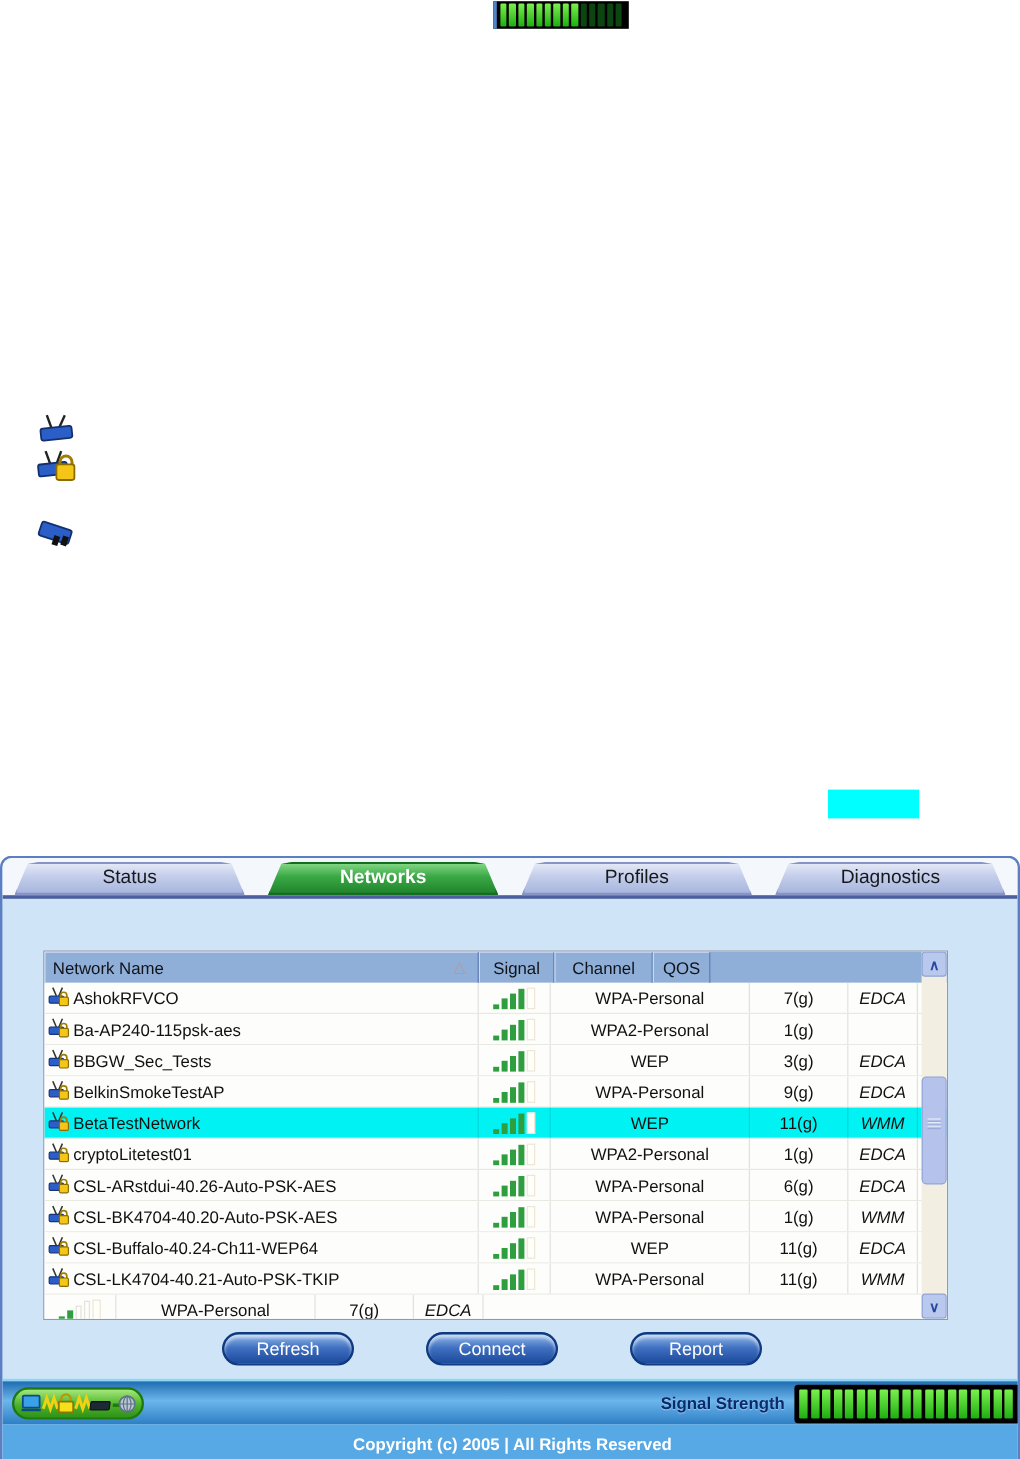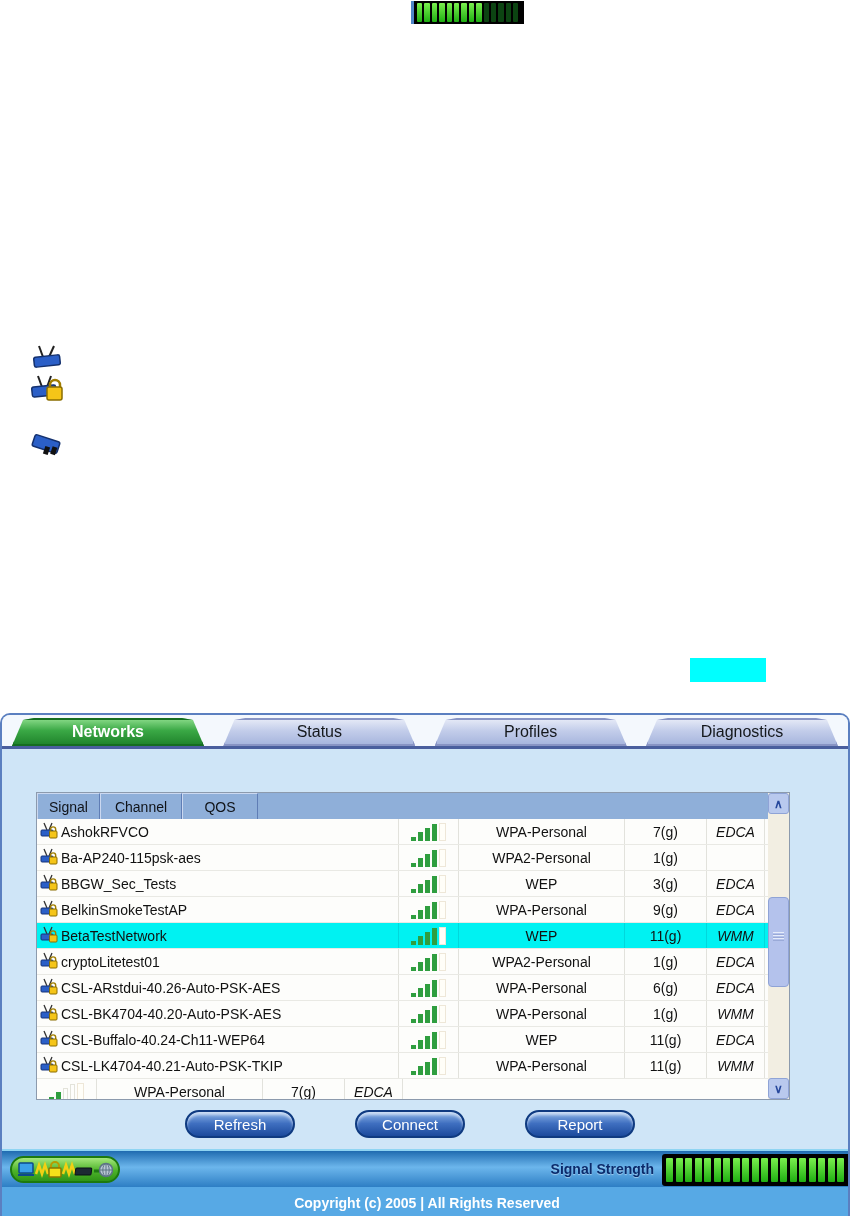--- a/index.html
+++ b/index.html
@@ -41,21 +41,21 @@
   .net-table { position:absolute; left:34px; top:77px; width:754px; height:308px;
     background:#ffffff; border:1px solid #8c9aad; overflow:hidden; }
   .hdr { display:flex; height:26px; background:#8fafd9; }
   .hcell { display:flex; align-items:center; font-size:14px; color:#101318;
     border-right:1px solid #5f7db5; border-left:1px solid #cbd8f0; border-top:1px solid #cbd8f0;
     padding:0 6px; justify-content:center; }
   .hcell.name { width:362px; justify-content:flex-start; position:relative; }
   .hcell.signal { width:63px; }
   .hcell.security { width:166px; }
   .hcell.channel { width:82px; }
-  .hcell.qos { width:76px; }
+  .hcell.qos { width:48px; }
   .sort-glyph { position:absolute; right:10px; top:4px; font-size:13px; color:#b39a9a; }
 
   .row { display:flex; height:26px; background:#fdfdfb; border-bottom:1px solid #e9e9e4; }
   .row.selected { background:#00f2f2; }
   .cell { display:flex; align-items:center; font-size:14px; color:#111;
     border-right:1px solid #e2e2dc; overflow:hidden; white-space:nowrap; }
   .row.selected .cell { border-right-color:#00d8dc; }
   .cell.name { width:362px; padding-left:3px; gap:3px; justify-content:flex-start; }
   .cell.signal { width:60px; justify-content:center; }
   .cell.security { width:166px; justify-content:center; }
@@ -150,28 +150,32 @@
       <rect x="16" y="16" width="5" height="8" fill="#111" transform="rotate(18 16 14)"></rect>
       <rect x="23" y="14" width="5" height="8" fill="#111" transform="rotate(18 16 14)"></rect>
     </svg>
   </span>
 
   <div class="swatch"></div>
 
   <div class="panel">
 
     <div class="tab-row">
+      <div class="tab">Status</div>
       <div class="tab active">Networks</div>
-      <div class="tab">Status</div>
       <div class="tab">Profiles</div>
       <div class="tab">Diagnostics</div>
     </div>
 
     <div class="net-table">
       <div class="hdr">
+        <div class="hcell name">
+          <span>Network Name</span>
+          <span class="sort-glyph">△</span>
+        </div>
         <div class="hcell signal">Signal</div>
         <div class="hcell channel">Channel</div>
         <div class="hcell qos">QOS</div>
         <div style="width:21px"></div>
       </div>
 
       <div>
           <div class="row">
             <div class="cell name">
               <span><svg width="18" height="17" viewBox="0 0 18 17">

